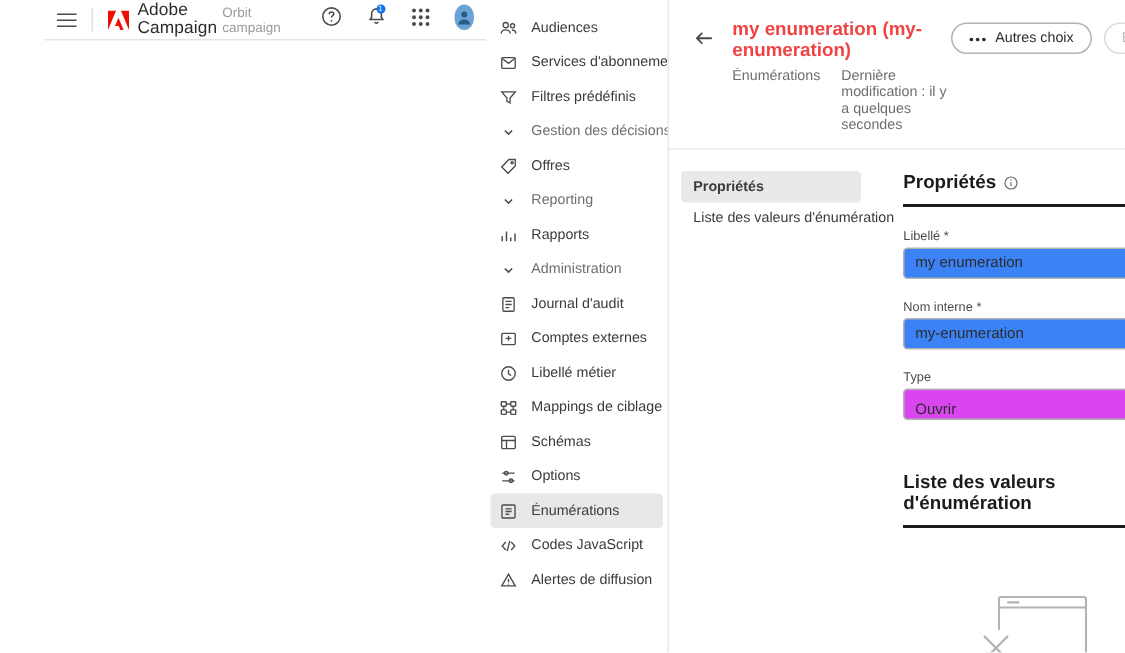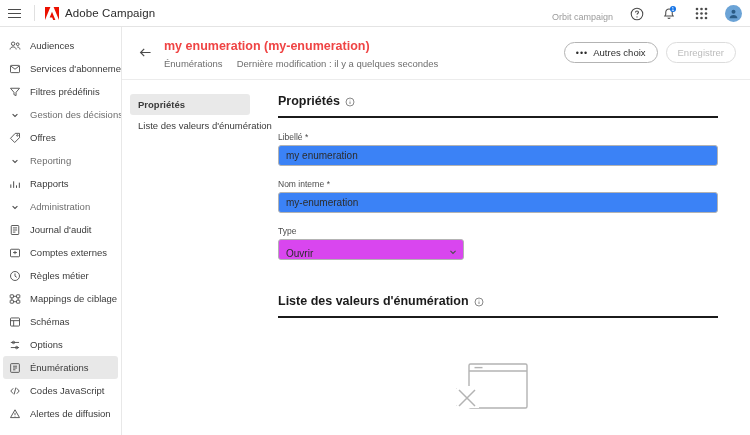--- a/index.html
+++ b/index.html
@@ -5,39 +5,39 @@
   * { box-sizing: border-box; }
   html, body {
     margin: 0; padding: 0;
     width: 750px; height: 435px;
     background: #ffffff;
     font-family: "Liberation Sans", sans-serif;
     font-size: 11px;
     color: #2c2c2c;
     overflow: hidden;
   }
-  .app { width: 750px; height: 435px; position: relative; display: flex; flex-direction: column; }
+  .app { width: 750px; height: 435px; position: relative; display: flex; flex-direction: row; padding-left: 30px; }
 
   
   .topbar {
     height: 27px;
     border-bottom: 1px solid #e4e4e4;
     display: flex;
     align-items: center;
     padding: 0 8px;
     flex: 0 0 27px;
     background: #fff;
   }
   .hamburger { width: 16px; height: 14px; display: flex; flex-direction: column; justify-content: center; gap: 3px; cursor: pointer; margin-right: 10px; }
   .hamburger span { display: block; height: 1px; background: #4b4b4b; width: 13px; }
   .topdivider { width: 1px; height: 16px; background: #e0e0e0; margin-right: 10px; }
   .adobe-logo { width: 14px; height: 13px; margin-right: 6px; position: relative; }
   .adobe-logo svg { display: block; }
   .brand { font-size: 11.5px; color: #2c2c2c; letter-spacing: .1px; }
-  .topbar-right { margin-left: auto; display: flex; align-items: flex-end; gap: 16px; }
+  .topbar-right { margin-left: auto; display: flex; align-items: flex-start; gap: 16px; }
   .org-label { font-size: 9px; color: #9b9b9b; }
   .ic { width: 16px; height: 16px; display: inline-flex; align-items: center; justify-content: center; color: #4b4b4b; cursor: pointer; position: relative; }
   .ic svg { display: block; }
   .bell-dot { position: absolute; top: 0px; right: 1px; width: 6px; height: 6px; border-radius: 50%; background: #1473e6; color: #fff; font-size: 5px; line-height: 6px; text-align: center; }
   .avatar { width: 17px; height: 17px; border-radius: 50%; background: #6ba3d6; display: flex; align-items: center; justify-content: center; }
   .avatar svg { display:block; }
 
   
   .body { display: flex; flex: 1 1 auto; min-height: 0; }
 
@@ -287,21 +287,21 @@
         <span>Comptes externes</span>
       </div>
 
       <div class="rail-item">
         <span class="ricon">
           <svg width="12" height="12" viewBox="0 0 16 16" fill="none" stroke="currentColor" stroke-width="1.2">
               <circle cx="8" cy="8" r="6"></circle>
               <path d="M8 4.6v3.6l2.4 1.6"></path>
             </svg>
         </span>
-        <span>Règles métier</span>
+        <span>Libellé métier</span>
       </div>
 
       <div class="rail-item">
         <span class="ricon">
           <svg width="12" height="12" viewBox="0 0 16 16" fill="none" stroke="currentColor" stroke-width="1.2">
               <rect x="1.6" y="2.4" width="4.4" height="4" rx=".6"></rect>
               <rect x="10" y="2.4" width="4.4" height="4" rx=".6"></rect>
               <rect x="1.6" y="9.6" width="4.4" height="4" rx=".6"></rect>
               <rect x="10" y="9.6" width="4.4" height="4" rx=".6"></rect>
               <path d="M6 4.4h4M6 11.6h4M3.8 6.4v3.2M12.2 6.4v3.2"></path>

